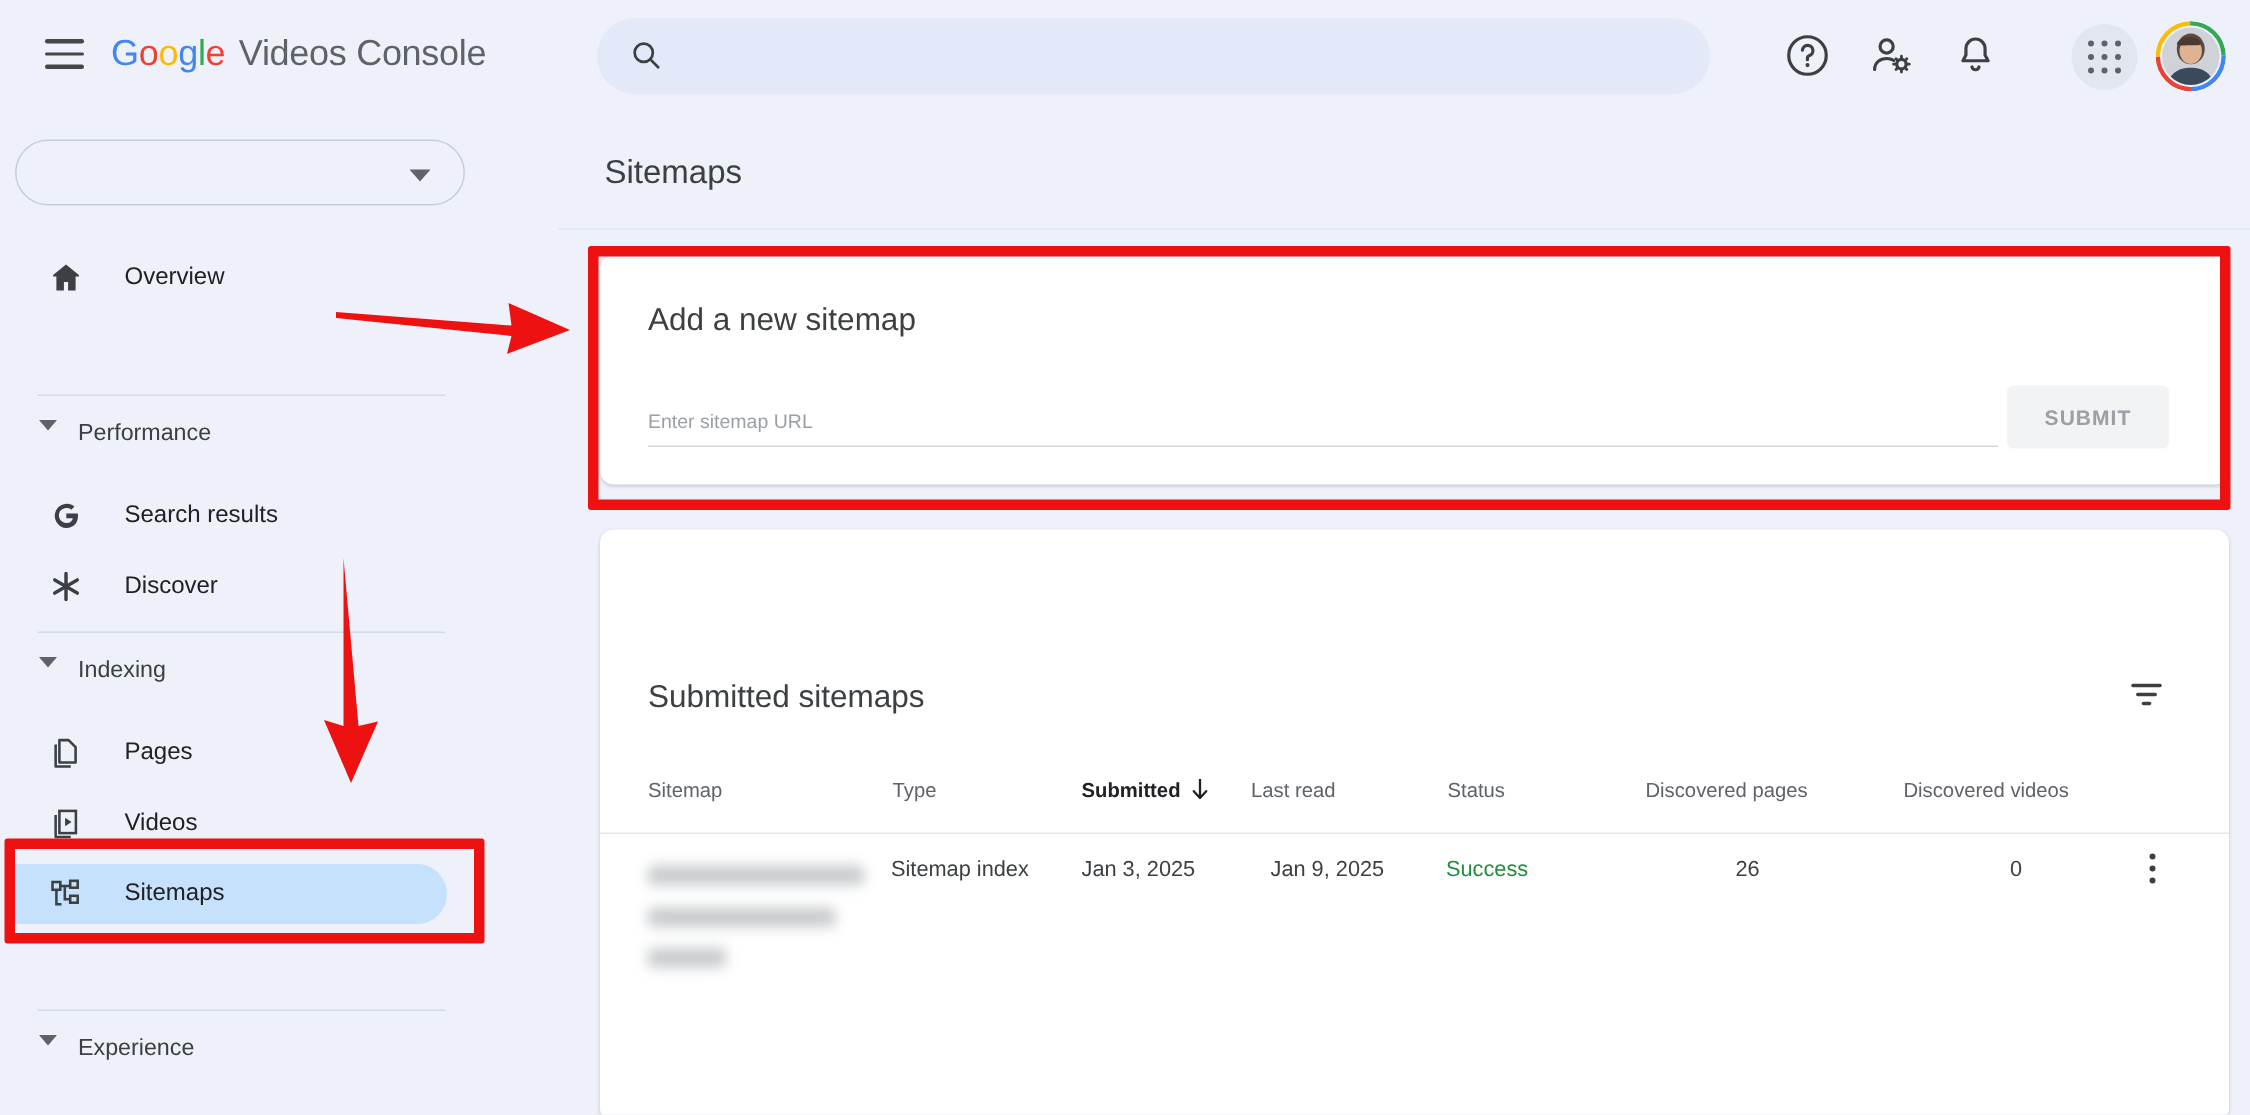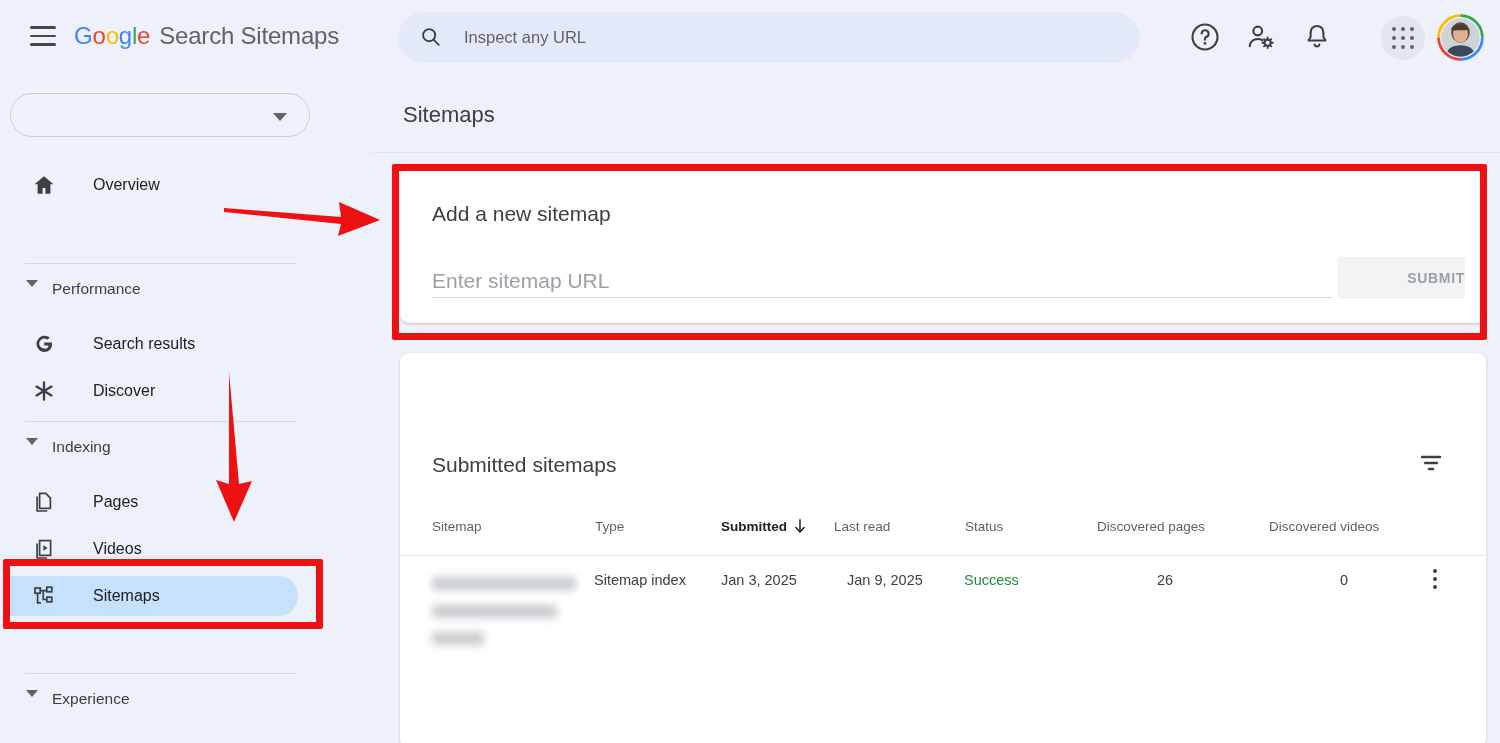--- a/index.html
+++ b/index.html
@@ -64,21 +64,21 @@
   .prop-select .prop-val {
     position: absolute; left: 20px; top: 12px; width: 240px; font-size: 14px; color: #3c4043;
     white-space: nowrap; overflow: hidden;
   }
 
   .navitem {
     position: absolute; left: 8px; width: 290px; height: 40px;
     display: flex; align-items: center; border-radius: 0 20px 20px 0; cursor: pointer;
   }
   .navitem .nicon { width: 24px; height: 24px; margin-left: 24px; flex: 0 0 24px; }
-  .navitem .nlabel { margin-left: 37px; font-size: 16px; color: #202124; white-space: nowrap; }
+  .navitem .nlabel { margin-left: 27px; font-size: 16px; color: #202124; white-space: nowrap; }
   .navitem.active { background: #c5e1fb; }
 
   .navgroup { position: absolute; left: 8px; display: flex; align-items: flex-start; height: 30px; cursor: pointer; }
   .navgroup .gcaret {
     margin-left: 18px; width: 0; height: 0;
     border-left: 6px solid transparent; border-right: 6px solid transparent; border-top: 7px solid #5f6368;
   }
   .navgroup .glabel { margin-left: 14px; font-size: 15.5px; color: #3c4043; }
 
   .nav-divider { position: absolute; left: 25px; width: 272px; height: 1px; background: #d5d9e3; }
@@ -92,28 +92,28 @@
     position: absolute; background: #fff; border-radius: 9px;
     box-shadow: 0 1px 3px rgba(60,64,67,0.18), 0 1px 2px rgba(60,64,67,0.08);
   }
   .card-add { left: 28px; top: 96px; width: 1086px; height: 153px; }
   .card-sub { left: 28px; top: 279px; width: 1086px; height: 395px; }
 
   .card-h { position: absolute; left: 32px; font-size: 21px; color: #3c4043; }
   .url-field {
     position: absolute; left: 32px; top: 94px; width: 900px; height: 34px;
     border: none; border-bottom: 1px solid #d4d7dd; background: transparent; outline: none;
-    font-family: "Liberation Sans", sans-serif; font-size: 21px; color: #3c4043;
+    font-family: "Liberation Sans", sans-serif; font-size: 13px; color: #3c4043;
   }
   .url-field::placeholder { color: #9aa0a6; }
   .submit-btn {
-    position: absolute; left: 938px; top: 87px; width: 127px; height: 42px;
+    position: absolute; left: 938px; top: 87px; width: 108px; height: 42px;
     background: #f1f3f4; border: none; border-radius: 4px; cursor: pointer;
     font-family: "Liberation Sans", sans-serif; font-size: 14px; font-weight: bold;
-    letter-spacing: 0.7px; color: #9aa0a6; text-align: right;
+    letter-spacing: 0.7px; color: #9aa0a6;
   }
   .filter-icon { position: absolute; right: 42px; top: 99px; width: 26px; height: 22px; cursor: pointer; }
 
   .tbl { position: absolute; left: 0; top: 156px; width: 1086px; }
   .thead { position: relative; height: 46px; }
   .th { position: absolute; top: 10px; font-size: 13.5px; color: #5f6368; white-space: nowrap; cursor: pointer; }
   .th.sorted { color: #202124; font-weight: bold; }
   .row-sep { position: absolute; top: 46px; left: 0; width: 1086px; height: 1px; background: #e4e7ec; }
   .trow { position: relative; height: 131px; }
   .td { position: absolute; top: 17px; font-size: 14.5px; color: #3c4043; white-space: nowrap; }
@@ -133,29 +133,28 @@
 
   <div class="topbar">
 
     <div class="hamburger">
       <span></span>
         <span></span>
         <span></span>
     </div>
 
     <div class="brand">
-      <span class="g1">G</span><span class="g2">o</span><span class="g3">o</span><span class="g4">g</span><span class="g5">l</span><span class="g6">e</span><span class="sc">Search Sitemaps</span>
+      <span class="g1">G</span><span class="g2">o</span><span class="g3">o</span><span class="g4">g</span><span class="g5">l</span><span class="g6">e</span><span class="sc">Videos Console</span>
     </div>
 
     <div class="searchbar">
       <svg class="search-icon" viewBox="0 0 24 24">
         <circle cx="10" cy="10" r="6.6" fill="none" stroke="#3c4043" stroke-width="2"></circle>
         <line x1="14.8" y1="14.8" x2="20.5" y2="20.5" stroke="#3c4043" stroke-width="2" stroke-linecap="round"></line>
       </svg>
-      <input class="search-input" type="text" placeholder="Inspect any URL" style="">
     </div>
 
     <svg class="ic-btn help-btn" viewBox="0 0 24 24">
       <circle cx="12" cy="12" r="10" fill="none" stroke="#3c4043" stroke-width="1.7"></circle>
       <path d="M9.3 9.2a2.8 2.8 0 1 1 3.5 2.9c-.7.25-.85.8-.85 1.5v.6" fill="none" stroke="#3c4043" stroke-width="1.7" stroke-linecap="round"></path>
       <circle cx="12" cy="17.1" r="1.1" fill="#3c4043"></circle>
     </svg>
 
     <svg class="ic-btn acct-btn" viewBox="0 0 24 24">
       <circle cx="9.4" cy="7.2" r="3.5" fill="none" stroke="#3c4043" stroke-width="1.7"></circle>

